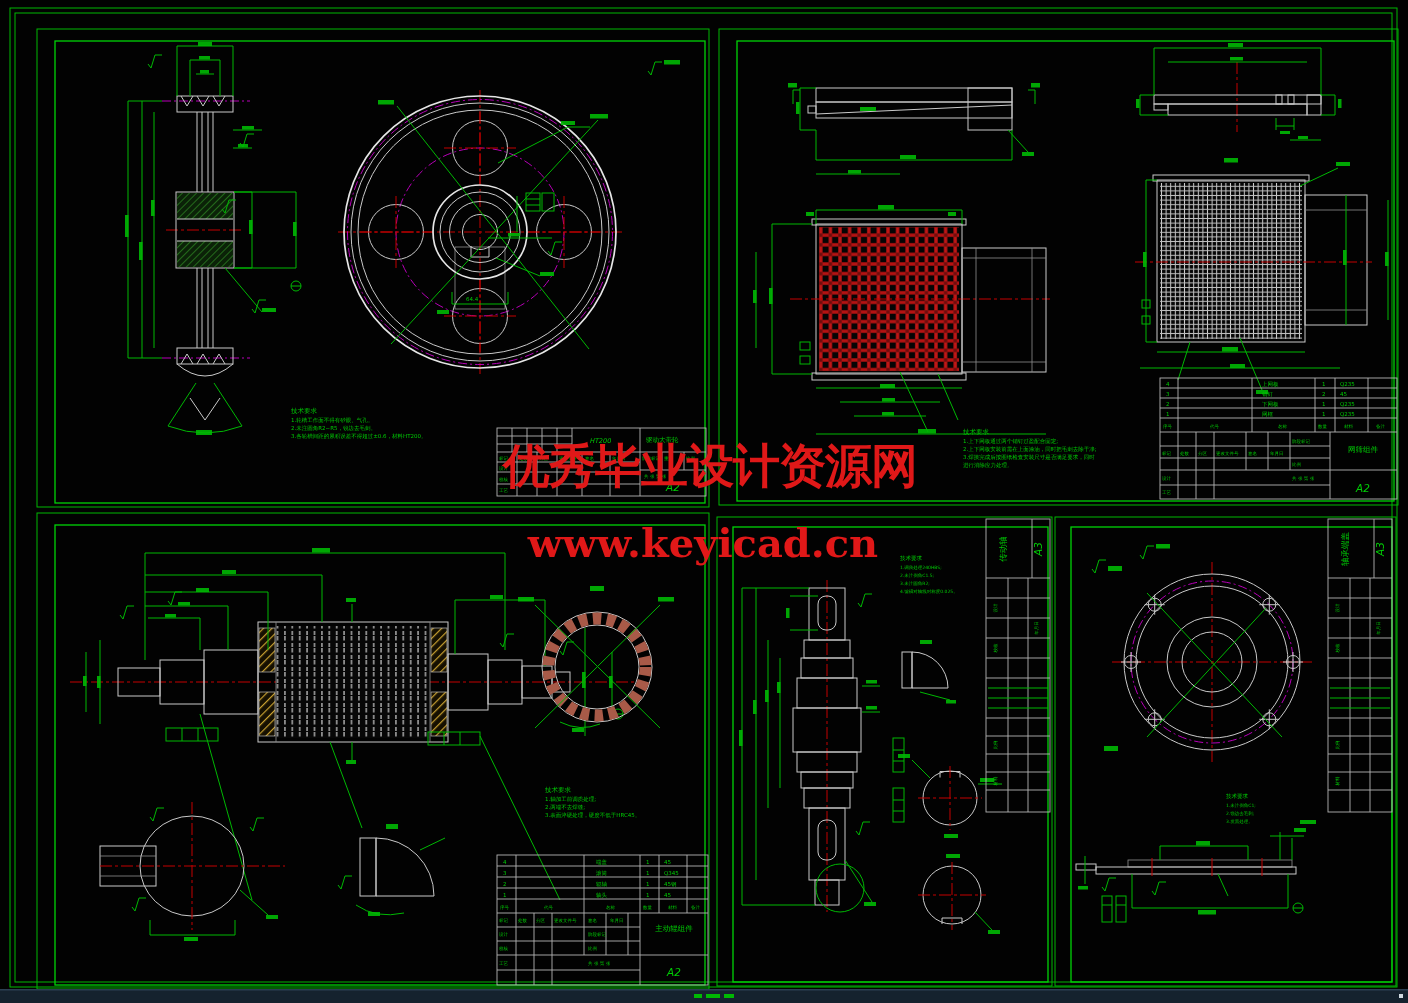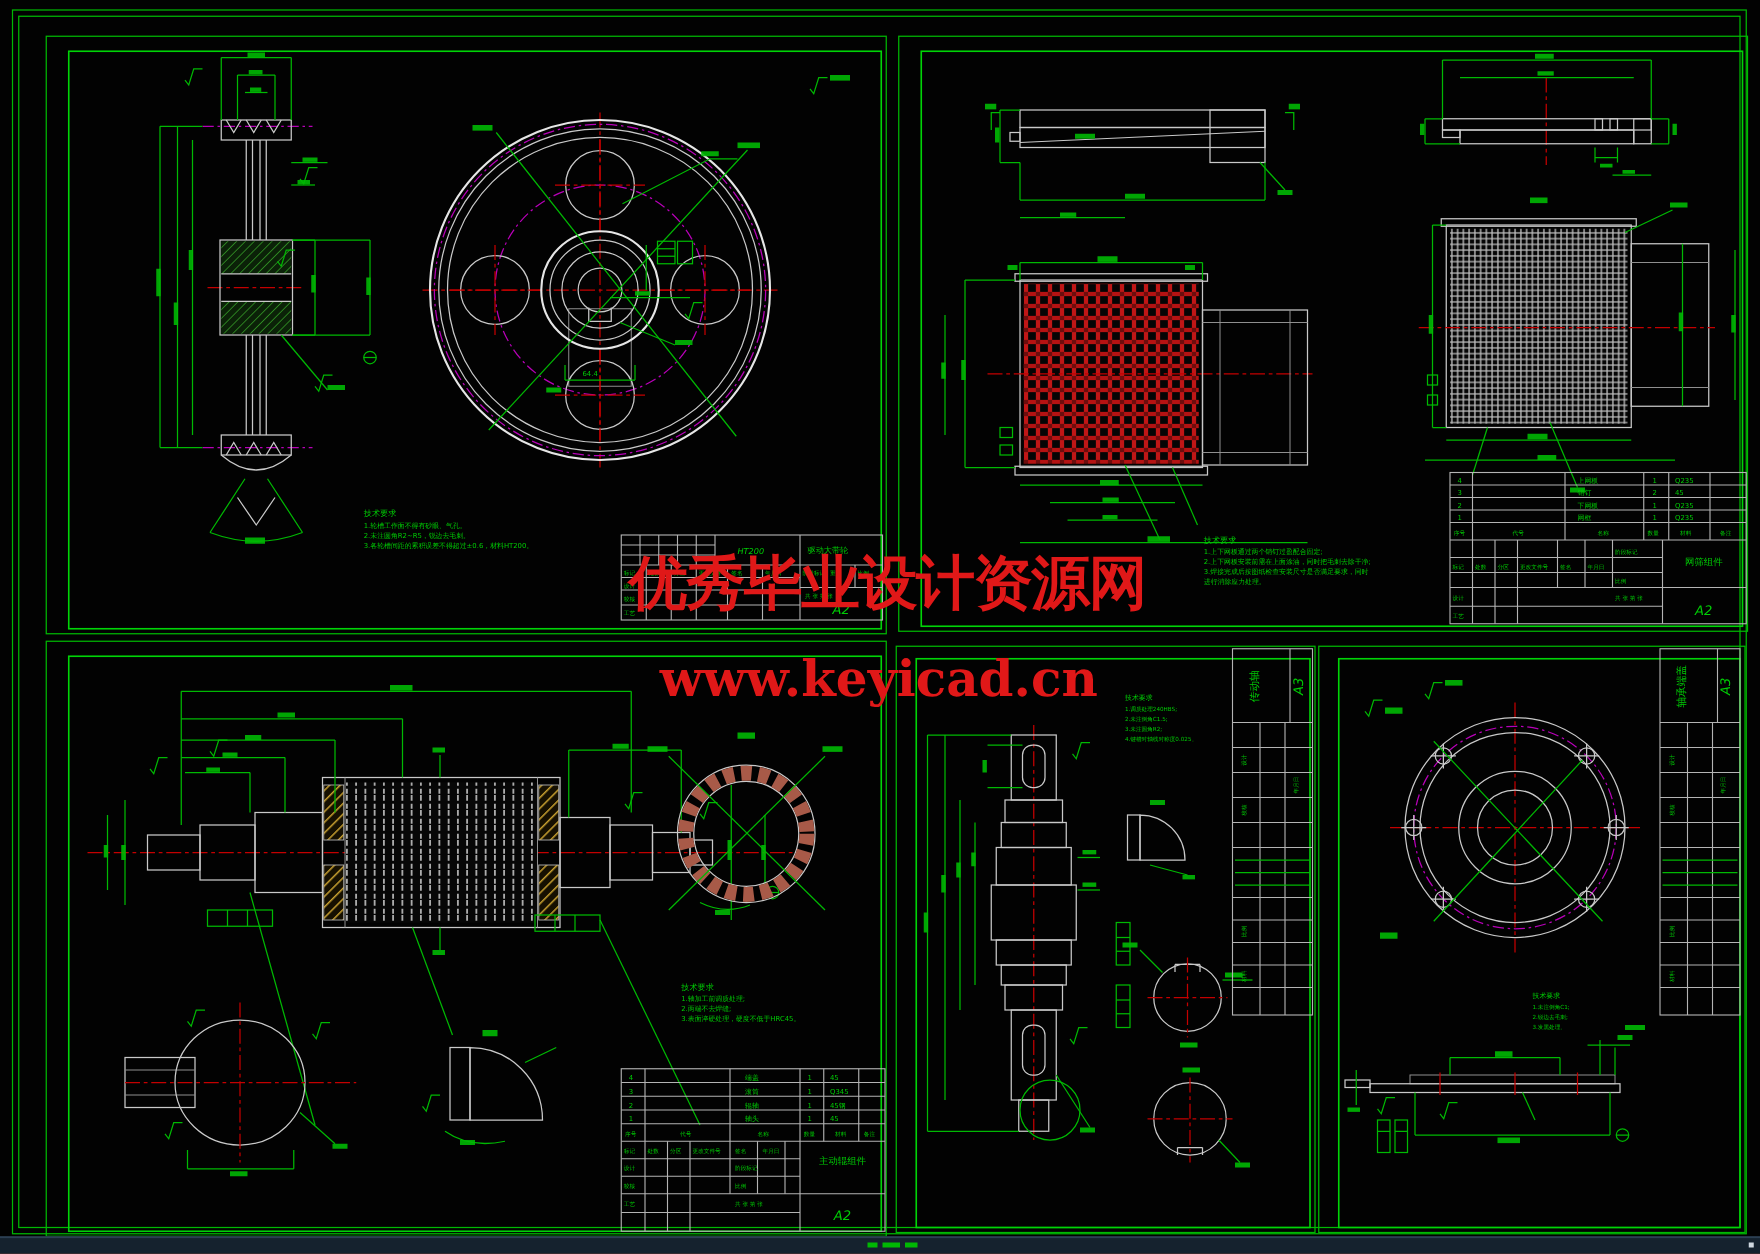--- a/index.html
+++ b/index.html
@@ -1,16 +1,16 @@
 <!DOCTYPE html>
 <html><head>
 <meta charset="utf-8">
 <style>
   html,body{margin:0;padding:0;background:#000;}
-  .stage{position:relative;width:1408px;height:1003px;background:#fca5a5;overflow:hidden;
+  .stage{position:relative;width:1408px;height:1003px;background:#ec4899;overflow:hidden;
          font-family:"DejaVu Sans",sans-serif;}
   svg{position:absolute;left:0;top:0;}
   
   .sg{stroke:#00b803;fill:none;stroke-width:1;}
   .sg2{stroke:#00d407;fill:none;stroke-width:1.3;}
   .sw{stroke:#c9c9c9;fill:none;stroke-width:1;}
   .sw2{stroke:#e6e6e6;fill:none;stroke-width:1.7;}
   .swf{stroke:#8f8f8f;fill:none;stroke-width:.8;}
   .tb{stroke:#b4b4b4;fill:none;stroke-width:.9;}
   .sr{stroke:#c40000;fill:none;stroke-width:1;stroke-dasharray:12 3 3 3;}

